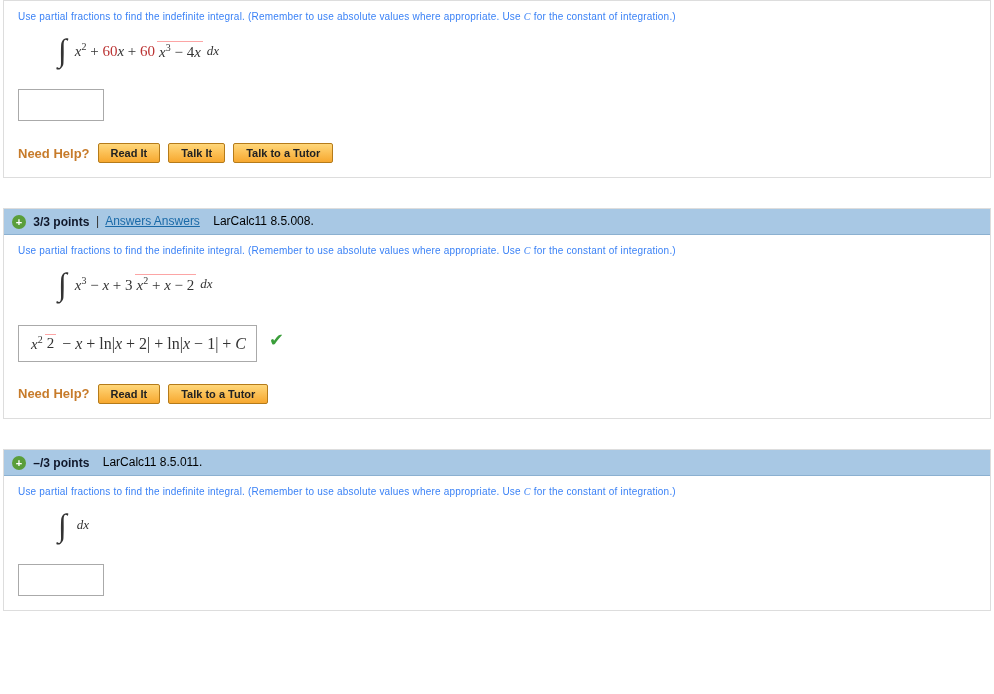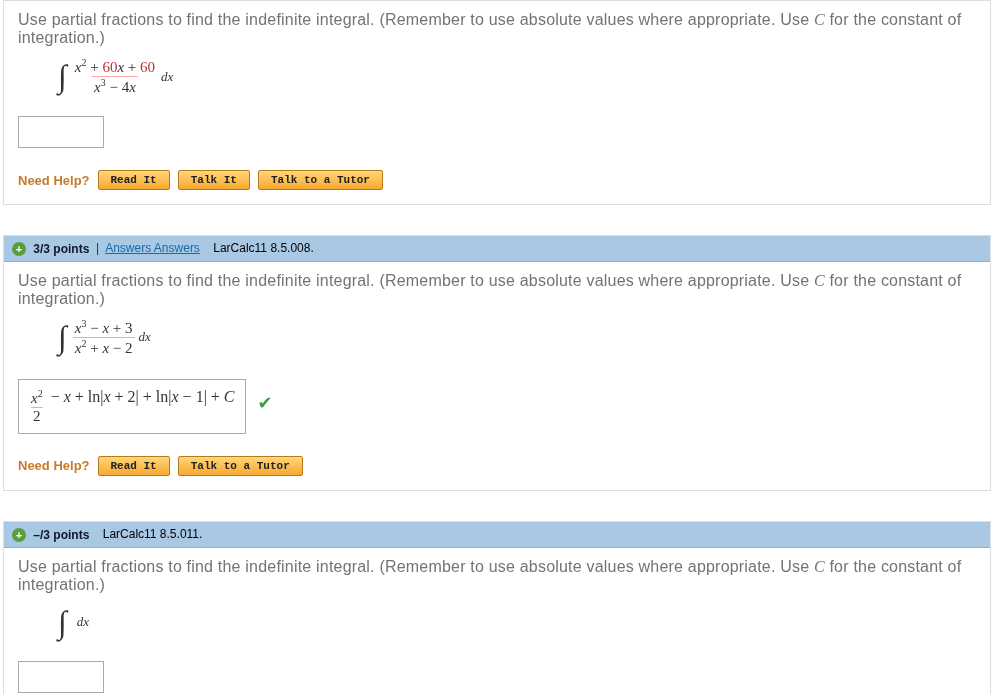--- a/index.html
+++ b/index.html
@@ -44,37 +44,37 @@
   .prev-answers {
     color: #1a6aa8;
   }
   .assign-ref {
     color: #000000;
   }
   .question-body {
     padding: 10px 14px 14px 14px;
   }
   .q-text {
-    color: #737373;
-    font-size: 16px;
+    color: #3b82f6;
+    font-size: 10px;
     letter-spacing: 0.2px;
   }
   .integral-row {
     display: flex;
     align-items: center;
     margin: 10px 0 16px 40px;
   }
   .integral-sym {
     font-size: 32px;
     font-family: 'Times New Roman', serif;
     margin-right: 6px;
   }
   .frac {
     display: inline-flex;
-    flex-direction: column;
+    flex-direction: row;
     align-items: center;
     font-family: 'Times New Roman', serif;
     font-size: 15px;
     vertical-align: middle;
   }
   .frac .num, .frac .den {
     padding: 0 2px;
   }
   .frac .den {
     border-top: 1px solid #fca5a5;
@@ -93,21 +93,21 @@
   }
   .answer-input {
     width: 80px;
     height: 26px;
     border: 1px solid #aaa;
     padding: 2px;
     margin-top: 4px;
   }
   .answer-box {
     display: inline-flex;
-    align-items: flex-start;
+    align-items: flex-end;
     border: 1px solid #aaa;
     padding: 8px 10px;
     margin-top: 6px;
     font-family: 'Times New Roman', serif;
     font-size: 16px;
   }
   .check {
     color: #3a9e3a;
     font-size: 18px;
     margin-left: 12px;
@@ -126,21 +126,20 @@
   .help-btn {
     display: inline-block;
     background: linear-gradient(#ffd77a, #f7a82f);
     border: 1px solid #b57b1a;
     font-size: 11px;
     font-weight: bold;
     padding: 3px 12px;
     cursor: pointer;
     color: #222;
     border-radius: 2px;
-    font-family: Liberation Mono, monospace;
   }
   sup, .sup {
     font-size: 10px;
     vertical-align: super;
   }
 </style>
 </head>
 <body>
 
 <div class="panel">

